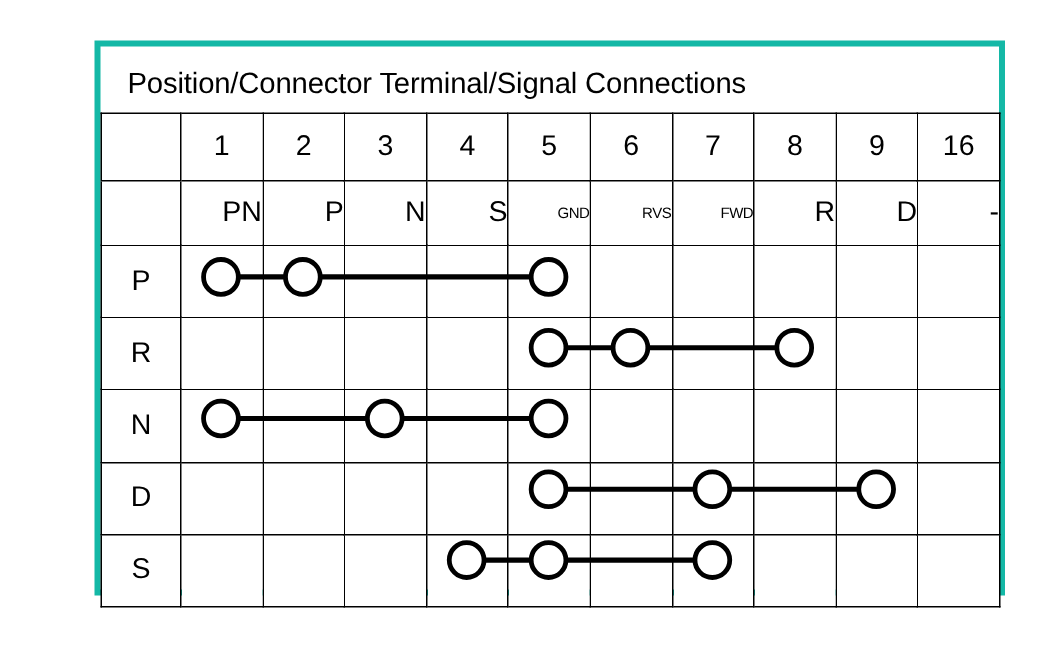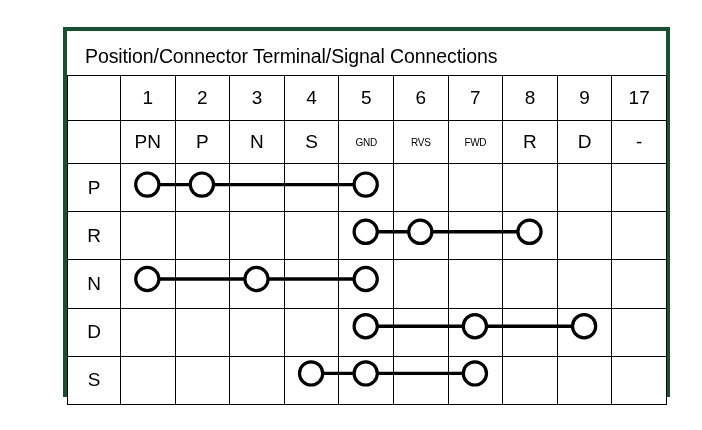--- a/index.html
+++ b/index.html
@@ -17,21 +17,21 @@
   }
 
   
   #diagram-frame {
     position: absolute;
     left: 63px;
     top: 27px;
     width: 607px;
     height: 370px;
     box-sizing: border-box;
-    border: 4px solid #14532d;
+    border: 4px solid #14b8a6;
     background: #ffffff;
   }
 
   #table-title {
     position: absolute;
     left: 18px;
     top: 5px;
     width: 560px;
     height: 40px;
     line-height: 40px;
@@ -74,21 +74,21 @@
   td.corner-blank {
     border-top: none;
     border-left: none;
     border-right: 1.6px solid #000000;
   }
   td.corner-blank.first-corner {
     border-bottom: none;
   }
 
   tr.row-termnum td { height: 44px; }
-  tr.row-signal  td { height: 42px; }
+  tr.row-signal  td { height: 42px; text-align: right; }
   tr.row-data    td { height: 47.2px; }
 
   td.term-num   { font-size: 19.5px; }
   td.sig-name   { font-size: 18px; }
   td.sig-name.narrow { font-size: 10px; letter-spacing: -0.3px; }
   td.row-label  { font-size: 19.5px; }
 
   
   #overlay {
     position: absolute;
@@ -138,21 +138,21 @@
             <td class="corner-blank first-corner"></td>
             <td class="term-num">1</td>
             <td class="term-num">2</td>
             <td class="term-num">3</td>
             <td class="term-num">4</td>
             <td class="term-num">5</td>
             <td class="term-num">6</td>
             <td class="term-num">7</td>
             <td class="term-num">8</td>
             <td class="term-num">9</td>
-            <td class="term-num">17</td>
+            <td class="term-num">16</td>
           </tr>
           <tr class="row-signal">
             <td class="corner-blank"></td>
             <td class="sig-name">PN</td>
             <td class="sig-name">P</td>
             <td class="sig-name">N</td>
             <td class="sig-name">S</td>
             <td class="sig-name narrow">GND</td>
             <td class="sig-name narrow">RVS</td>
             <td class="sig-name narrow">FWD</td>

